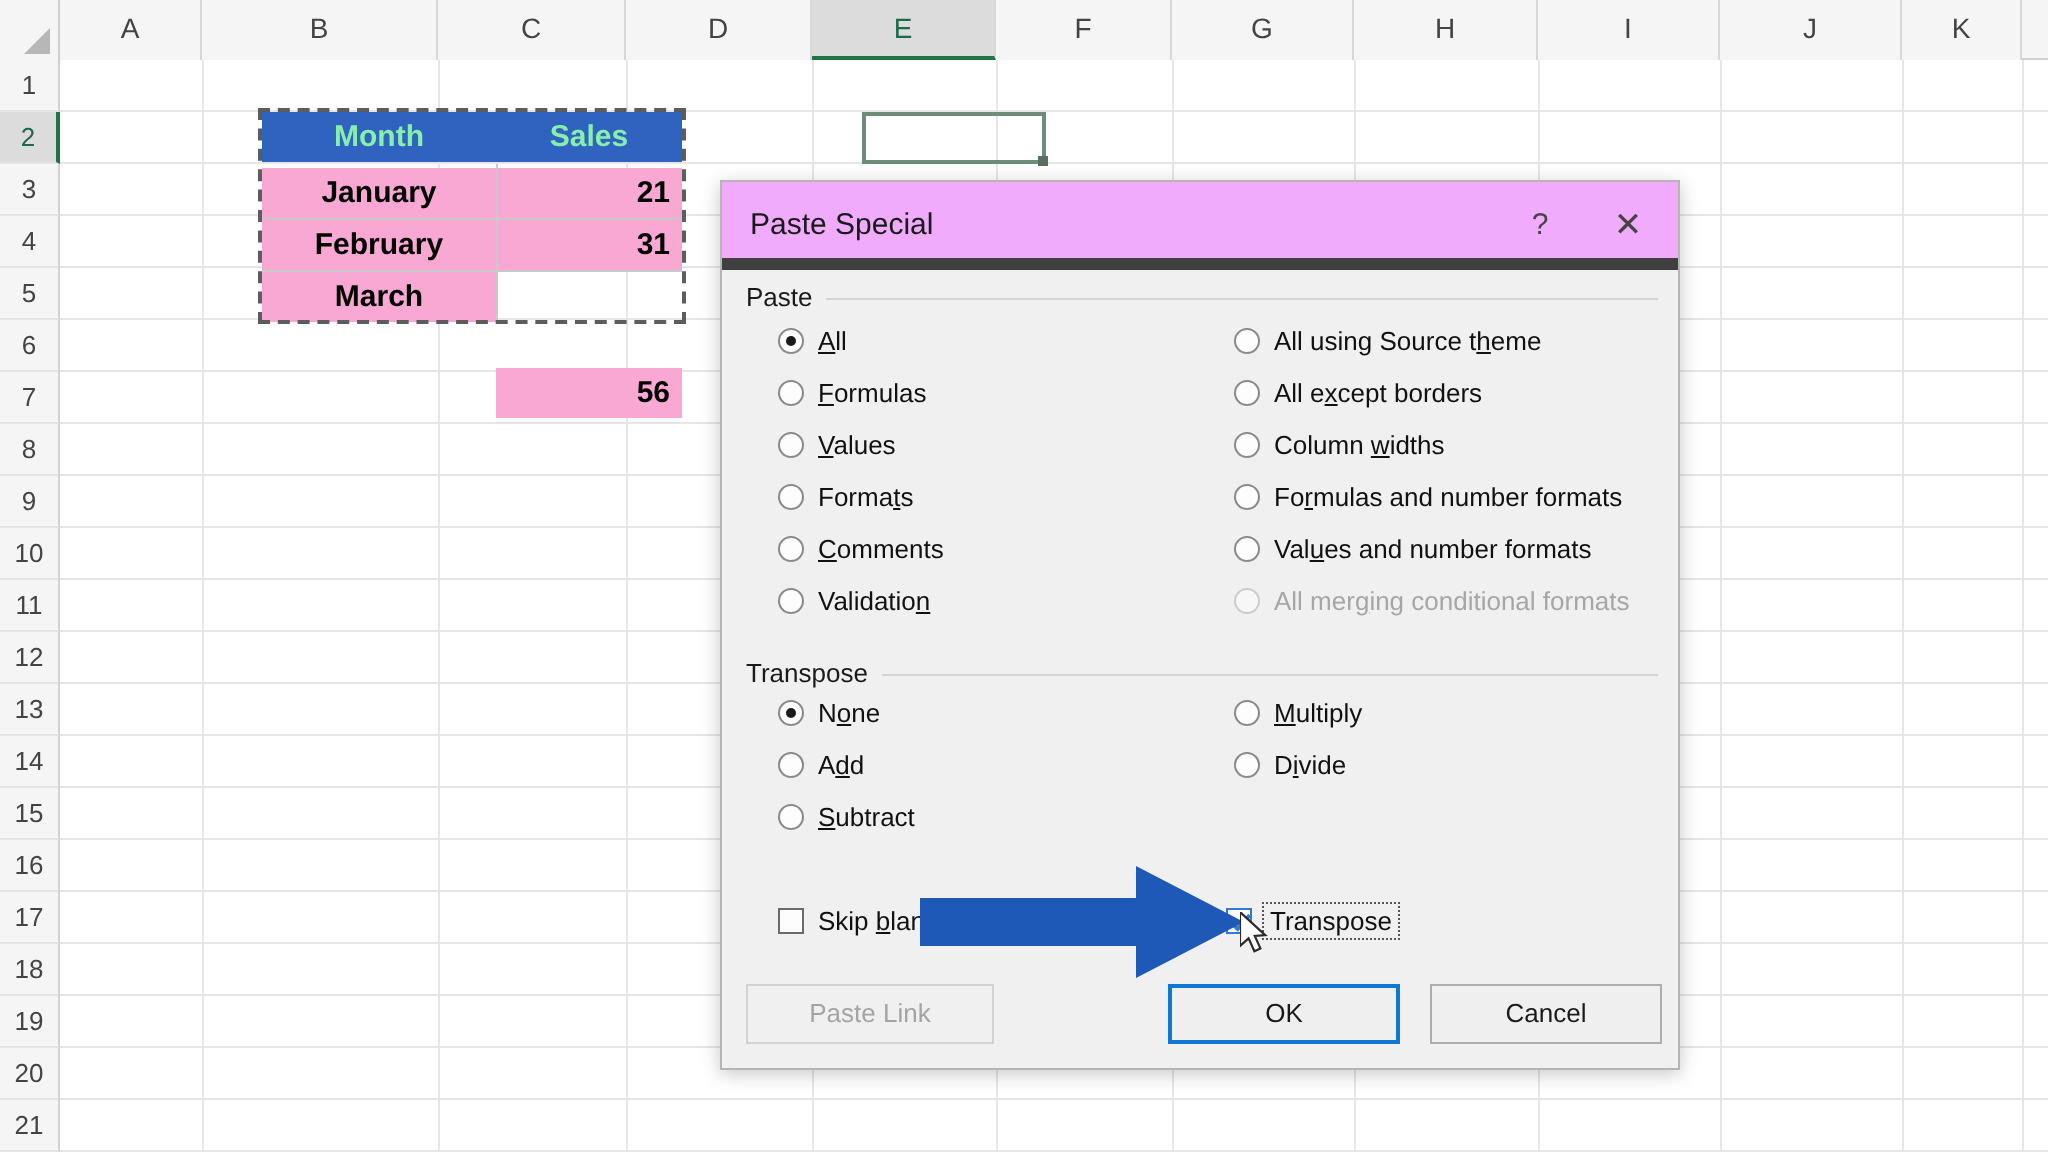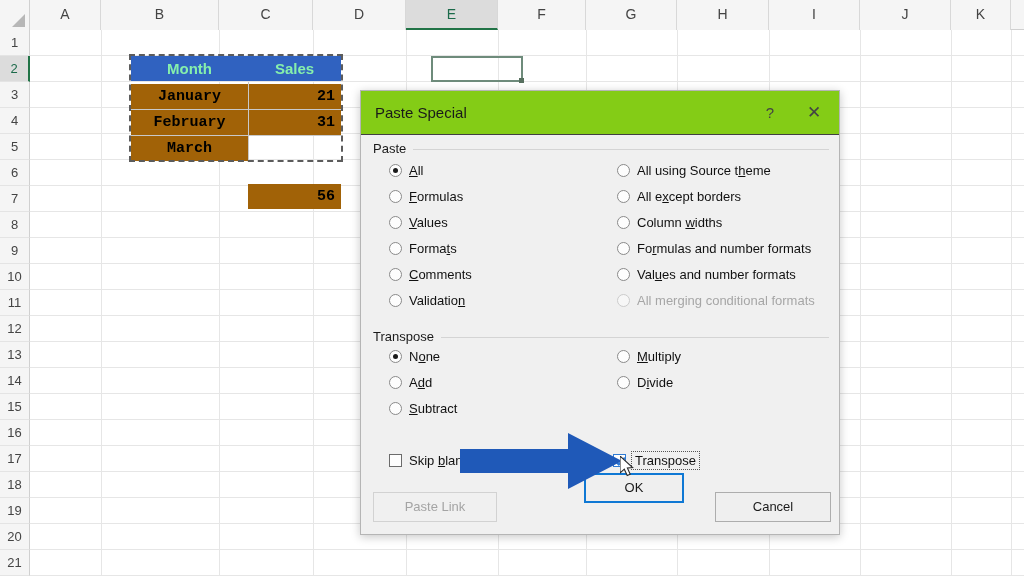--- a/index.html
+++ b/index.html
@@ -32,39 +32,39 @@
     border-bottom: 1px solid #e4e4e4; border-right: 1px solid #d0d0d0; }
   .row-head.sel { background: #dcdcdc; color: #1b6a4a; border-right: 2px solid #217346; }
 
   .gridline-h { position: absolute; left: 30px; right: 0; height: 1px; background: #e6e6e6; }
   .gridline-v { position: absolute; top: 30px; bottom: 0; width: 1px; background: #e6e6e6; }
 
   
   .tbl-cell { position: absolute; font-size: 15px; font-weight: bold;
     line-height: 25px; height: 25px; }
   .tbl-head { background: #3062c0; color: #86efac; text-align: center; }
-  .tbl-body { color: #000000; background: #a16207; font-family: Liberation Mono, monospace; }
+  .tbl-body { color: #000000; background: #f9a8d4; }
   .tbl-body.txt { text-align: center; }
   .tbl-body.num { text-align: right; padding-right: 6px; }
   .cell-sep { position: absolute; height: 1px; background: #c9c9c9; }
   .cell-vsep { position: absolute; width: 1px; background: #c9c9c9; }
 
   
   .marquee { position: absolute; border: 2px dashed #5c5c5c; }
 
   
   .active-cell { position: absolute; border: 2px solid #6e8b7b; background: transparent; }
   .fill-handle { position: absolute; width: 5px; height: 5px; background: #57705f; }
 
   
   #dialog { position: absolute; left: 360px; top: 90px; width: 480px; height: 445px;
     background: #f0f0f0; border: 1px solid #b5b5b5; box-shadow: 0 2px 9px rgba(0,0,0,.22);
     font-size: 13px; color: #111; }
-  .titlebar { height: 44px; background: #84cc16; position: relative;
-    border-bottom: 1px solid #404040; }
+  .titlebar { height: 44px; background: #f0abfc; position: relative;
+    border-bottom: 6px solid #404040; }
   .dlg-title { position: absolute; left: 14px; top: 13px; font-size: 15px; color: #1a1a1a; }
   .tb-btn { position: absolute; top: 0; height: 44px; width: 42px; text-align: center;
     line-height: 44px; font-size: 15px; color: #444; cursor: default; }
   .tb-help { right: 48px; }
   .tb-close { right: 4px; font-size: 17px; }
 
   .group-label { position: absolute; font-size: 13px; color: #1a1a1a; background: #f0f0f0;
     padding-right: 7px; z-index: 2; }
   .group-rule { position: absolute; height: 1px; background: #d4d4d4; }
 
@@ -238,21 +238,21 @@
       <div class="opt" style="left: 256px; top: 256px;"><span class="rb"></span><span><u>M</u>ultiply</span></div>
       <div class="opt" style="left: 256px; top: 282px;"><span class="rb"></span><span>D<u>i</u>vide</span></div>
     </div>
 
   <div id="checkboxes">
       <div class="cb-opt" style="left: 28px; top: 360px;"><span class="cb-box"></span><span class="">Skip <u>b</u>lanks</span></div>
       <div class="cb-opt checked" style="left: 252px; top: 360px;"><span class="cb-box"></span><span class="focus-ring">Transpose</span></div>
     </div>
 
   <div class="btn disabled" style="left:12px;top:401px;width:124px;">Paste Link</div>
-  <div class="btn default" style="left:223px;top:382px;width:100px;">OK</div>
+  <div class="btn default" style="left:223px;top:401px;width:116px;">OK</div>
   <div class="btn" style="left:354px;top:401px;width:116px;">Cancel</div>
 </div>
 
 <svg id="arrow" viewBox="0 0 162 56" xmlns="http://www.w3.org/2000/svg">
   <polygon points="0,16 108,16 108,0 162,28 108,56 108,40 0,40" fill="#1f59b8"></polygon>
 </svg>
 
 <svg id="cursor" viewBox="0 0 16 22" xmlns="http://www.w3.org/2000/svg">
   <polygon points="0,0 0,17 4.3,13.2 7.2,19.6 10.2,18.2 7.4,12 12.6,11.6" fill="#ffffff" stroke="#2b2b2b" stroke-width="1.1"></polygon>
 </svg>

